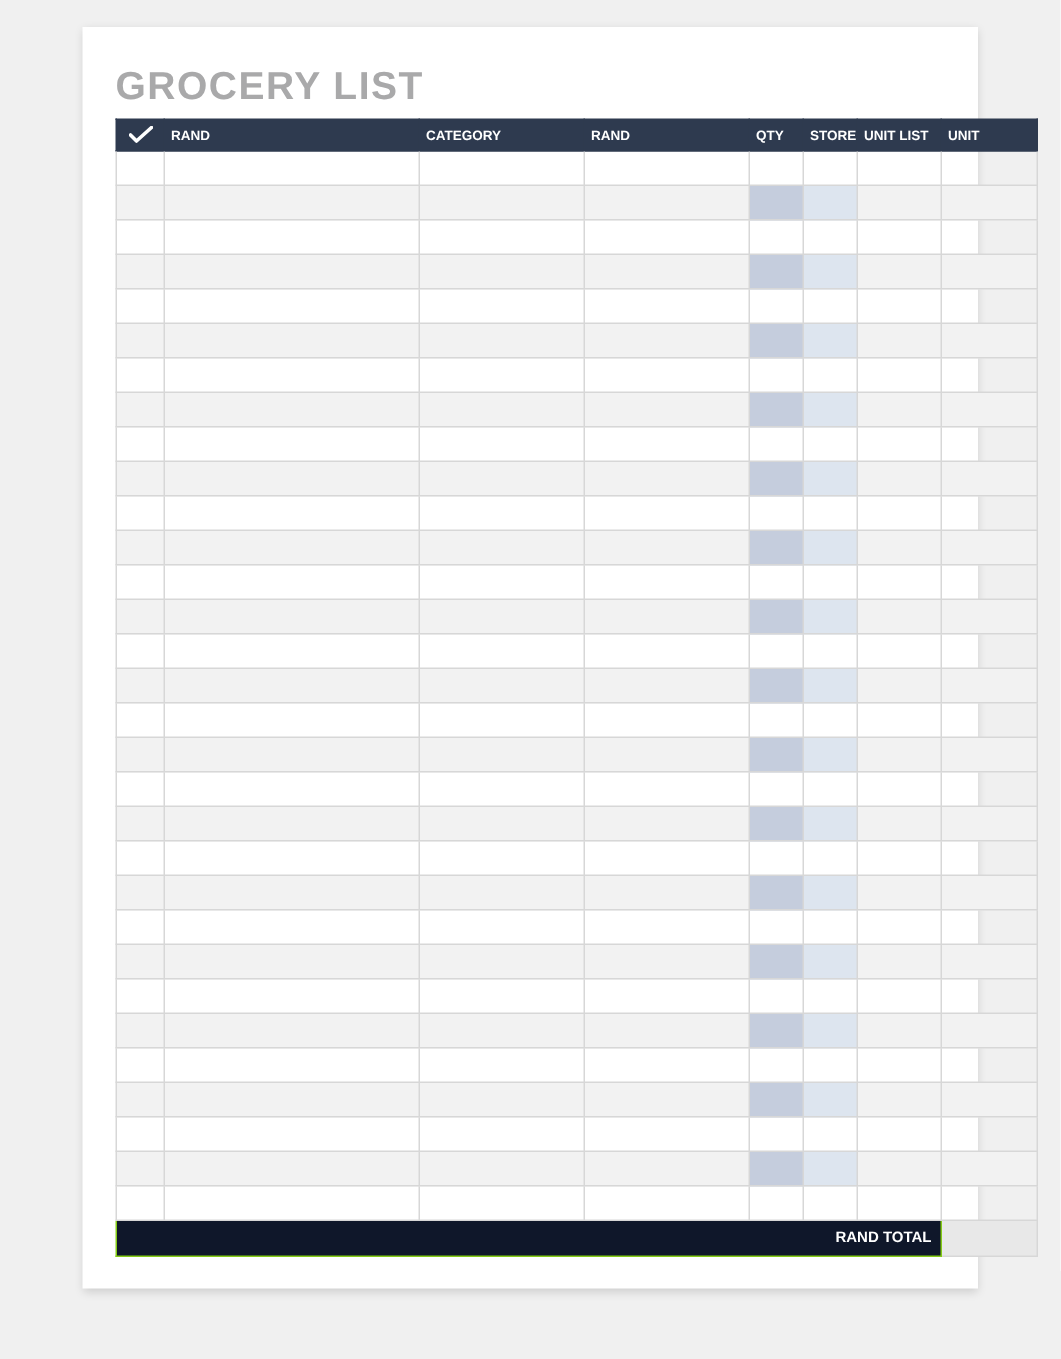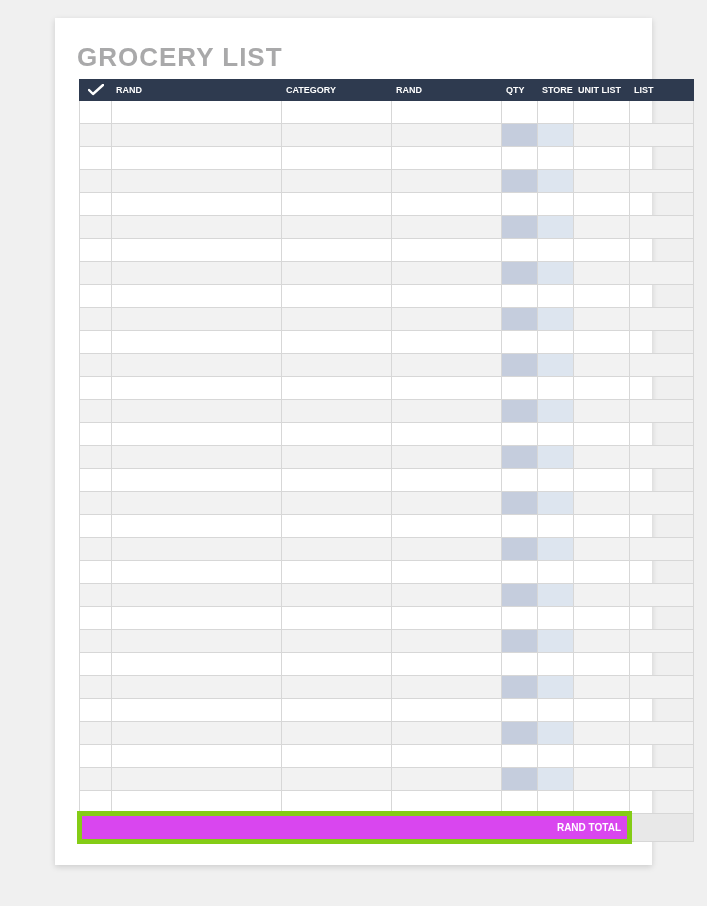--- a/index.html
+++ b/index.html
@@ -58,27 +58,27 @@
     border: 1px solid #d7d7d7;
     height: 23px;
     font-size: 10px;
     padding: 0 3px;
   }
   tbody tr.alt td { background: #f2f2f2; }
   tbody tr.alt td.qty  { background: #c5cddd; }
   tbody tr.alt td.unit { background: #dde5ef; }
 
   tfoot td {
-    background: #d946ef;
+    background: #0f172a;
     color: #ffffff;
     font-size: 10px;
     font-weight: 700;
     text-align: right;
     padding: 6px 6px;
-    border: 5px solid #84cc16;
+    border: 1px solid #84cc16;
   }
   tfoot td.grand-val {
     background: #e8e8e8;
     color: #333;
     border: 1px solid #d7d7d7;
   }
 </style>
 </head>
 <body>
 
@@ -103,21 +103,21 @@
           <svg width="16" height="12" viewBox="0 0 16 12">
             <path d="M1 6 L5 10 L15 1" stroke="#ffffff" stroke-width="2.4" fill="none" stroke-linecap="round" stroke-linejoin="round"></path>
           </svg>
         </th>
         <th>RAND</th>
         <th>CATEGORY</th>
         <th>RAND</th>
         <th>QTY</th>
         <th>STORE</th>
         <th>UNIT LIST</th>
-        <th>LIST</th>
+        <th>UNIT</th>
       </tr>
     </thead>
     <tbody id="tbody">
         <tr>
           <td class="check"></td>
           <td></td>
           <td></td>
           <td></td>
           <td class="qty"></td>
           <td class="unit"></td>

